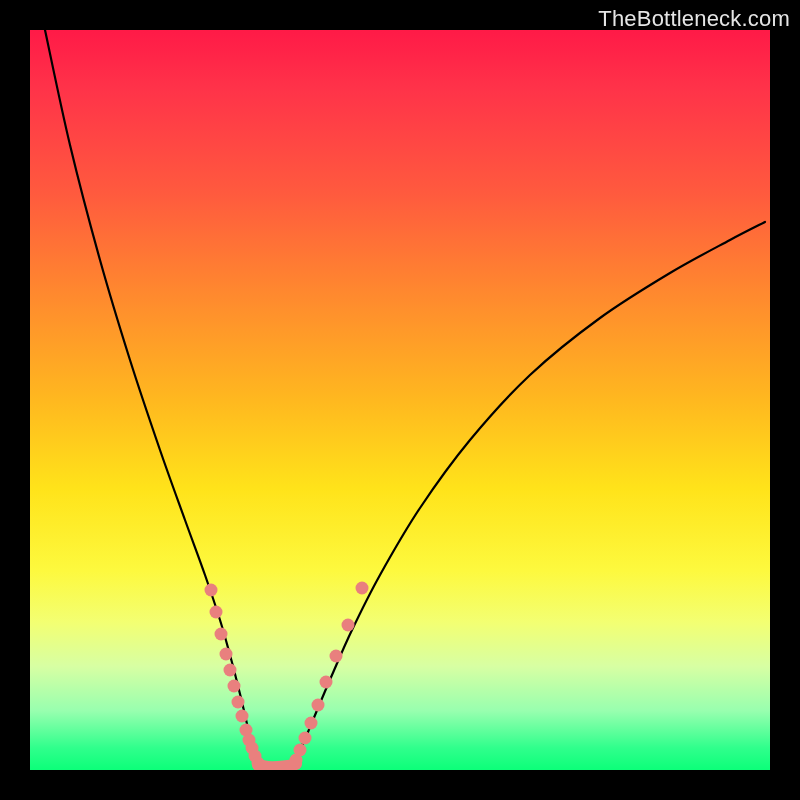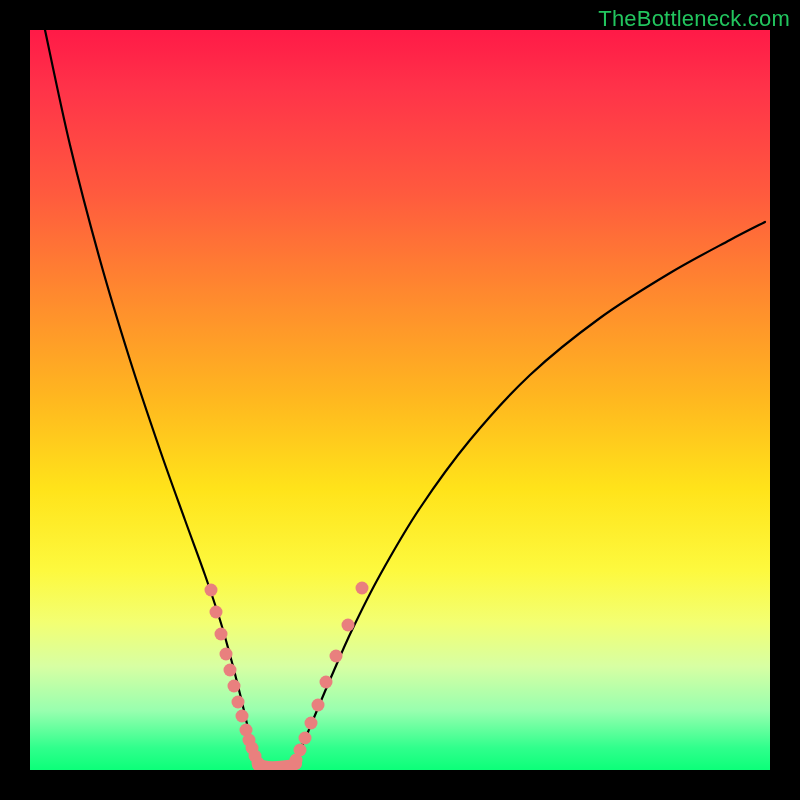--- a/index.html
+++ b/index.html
@@ -36,21 +36,21 @@
       #d7ffa3 86%,
       #98ffaf 92%,
       #30ff8c 97%,
       #0cff79 100%
     );
   }
   .watermark {
     position: absolute;
     top: 6px;
     right: 10px;
-    color: #22c55e;
+    color: #e5e5e5;
     font-size: 22px;
     font-weight: 500;
     letter-spacing: 0.2px;
     z-index: 5;
   }
   svg.curves {
     position: absolute;
     left: 0;
     top: 0;
     width: 740px;

